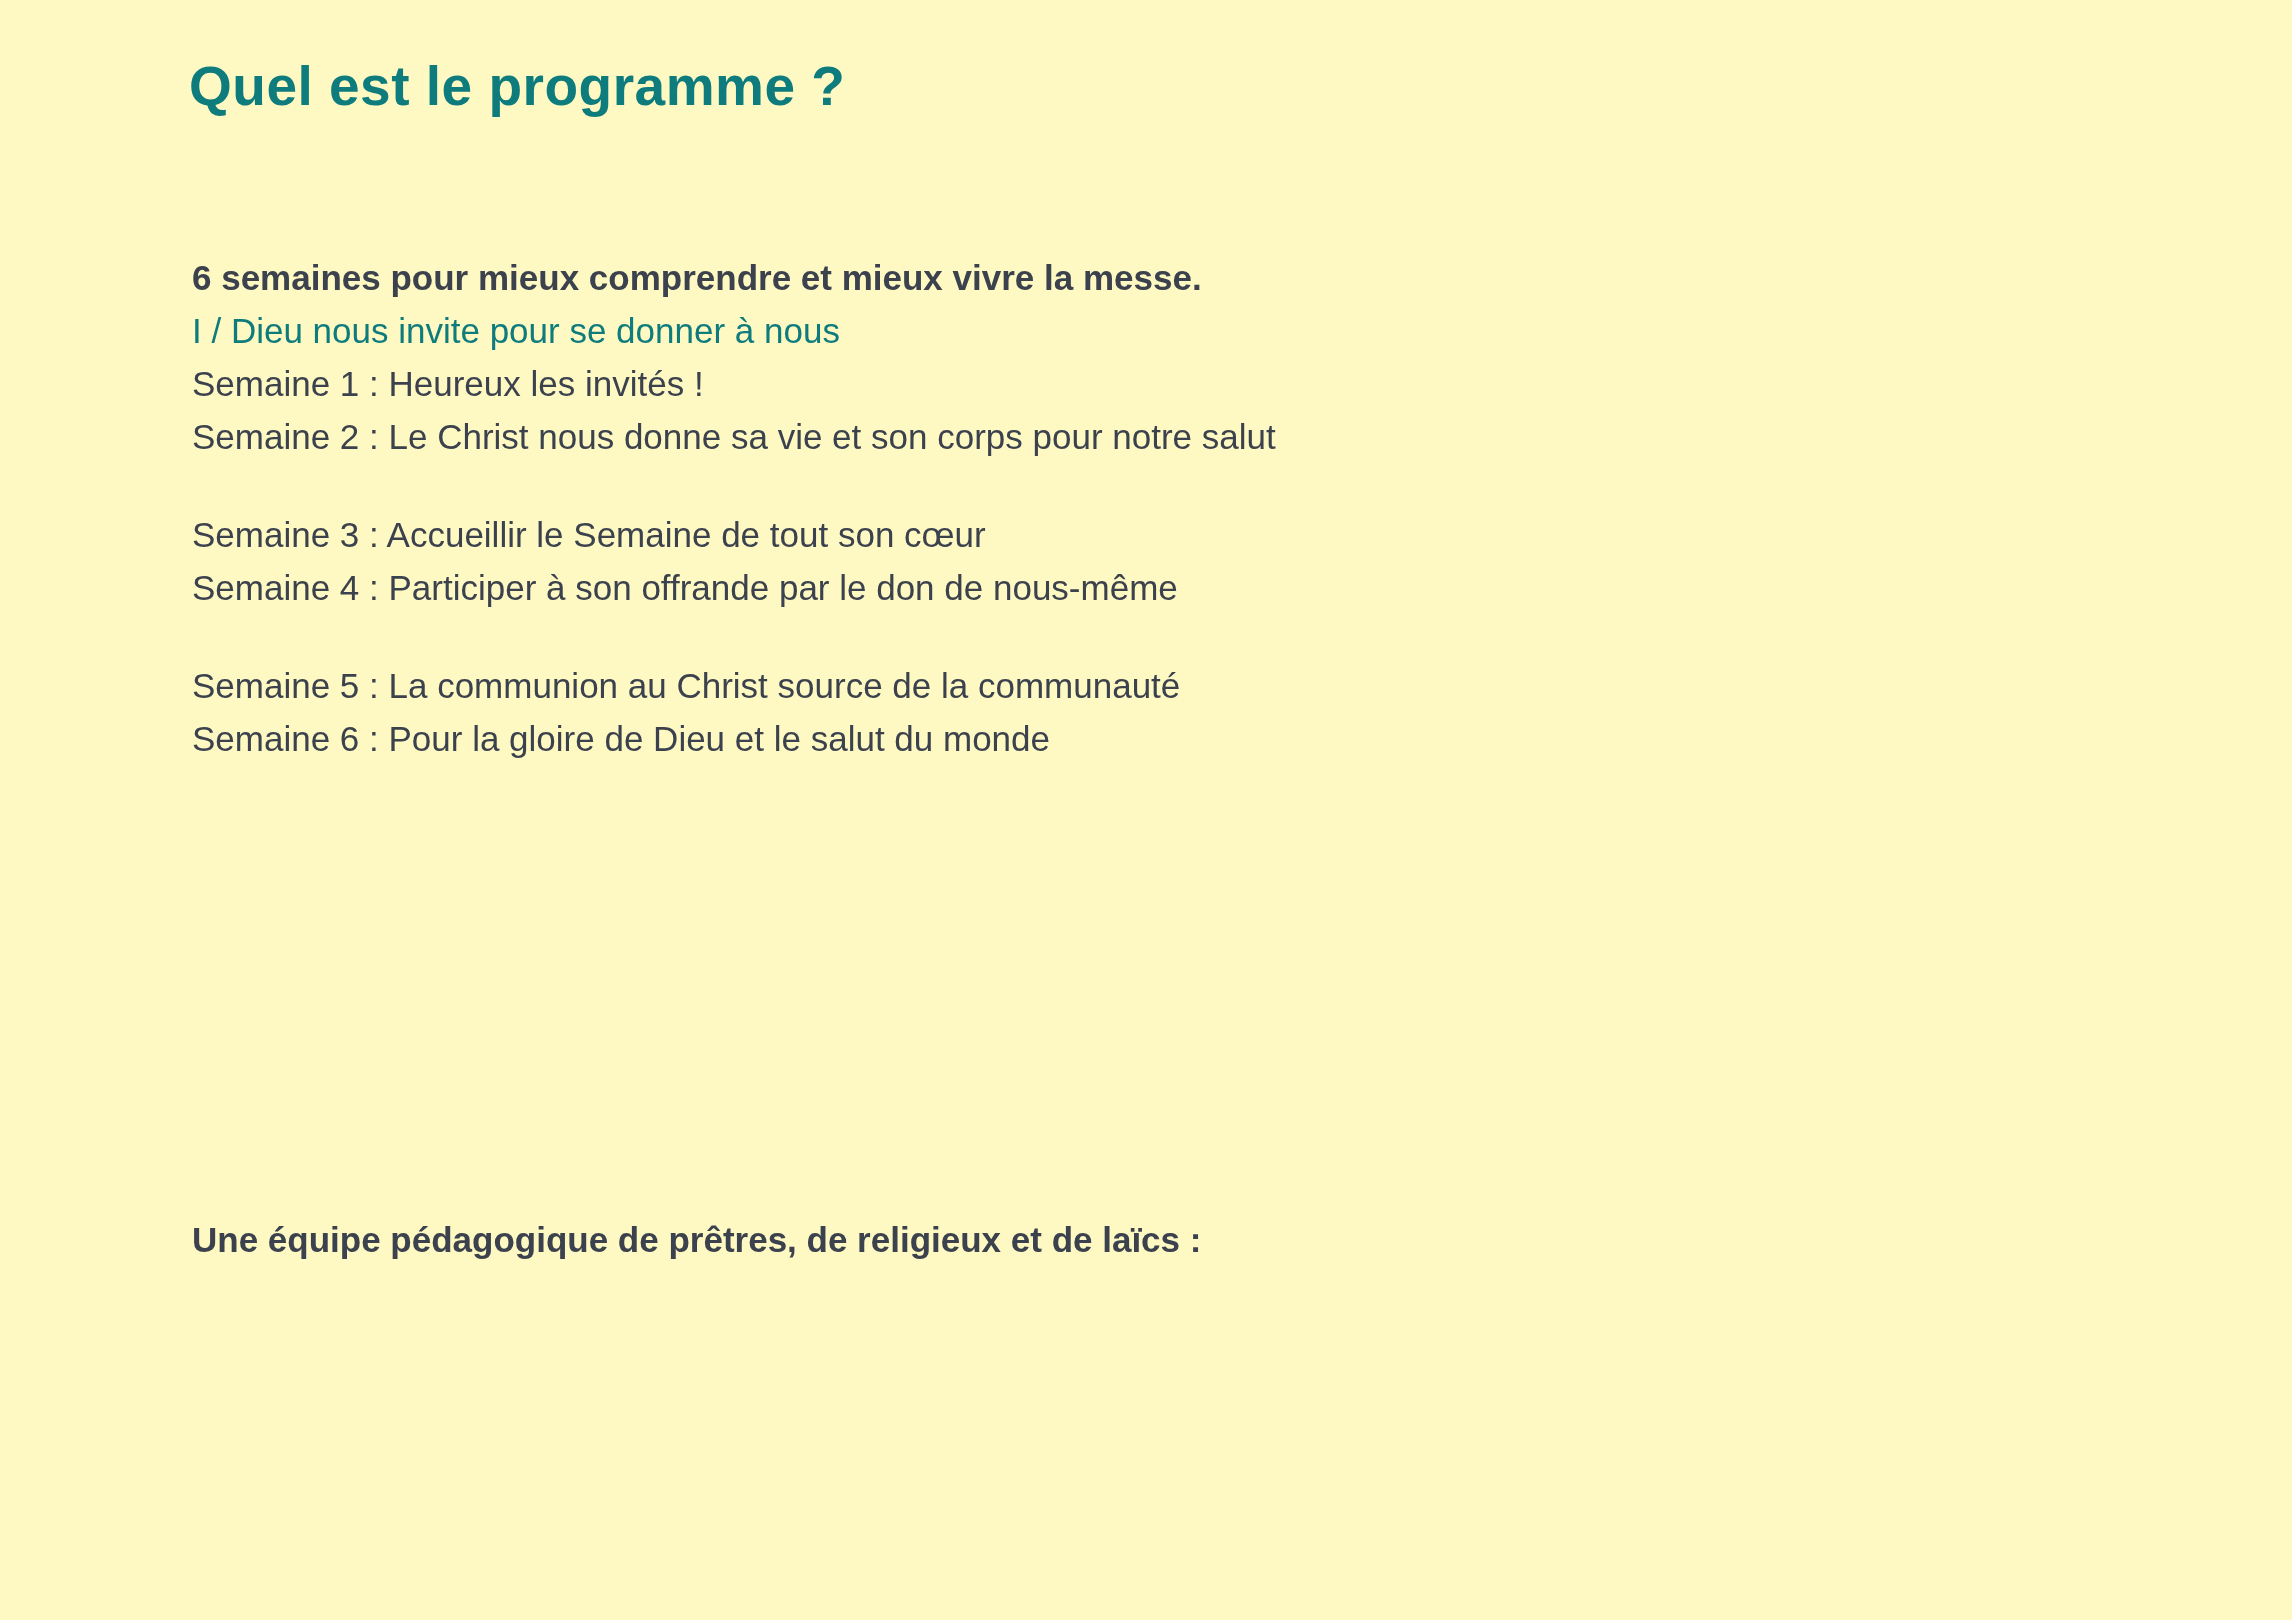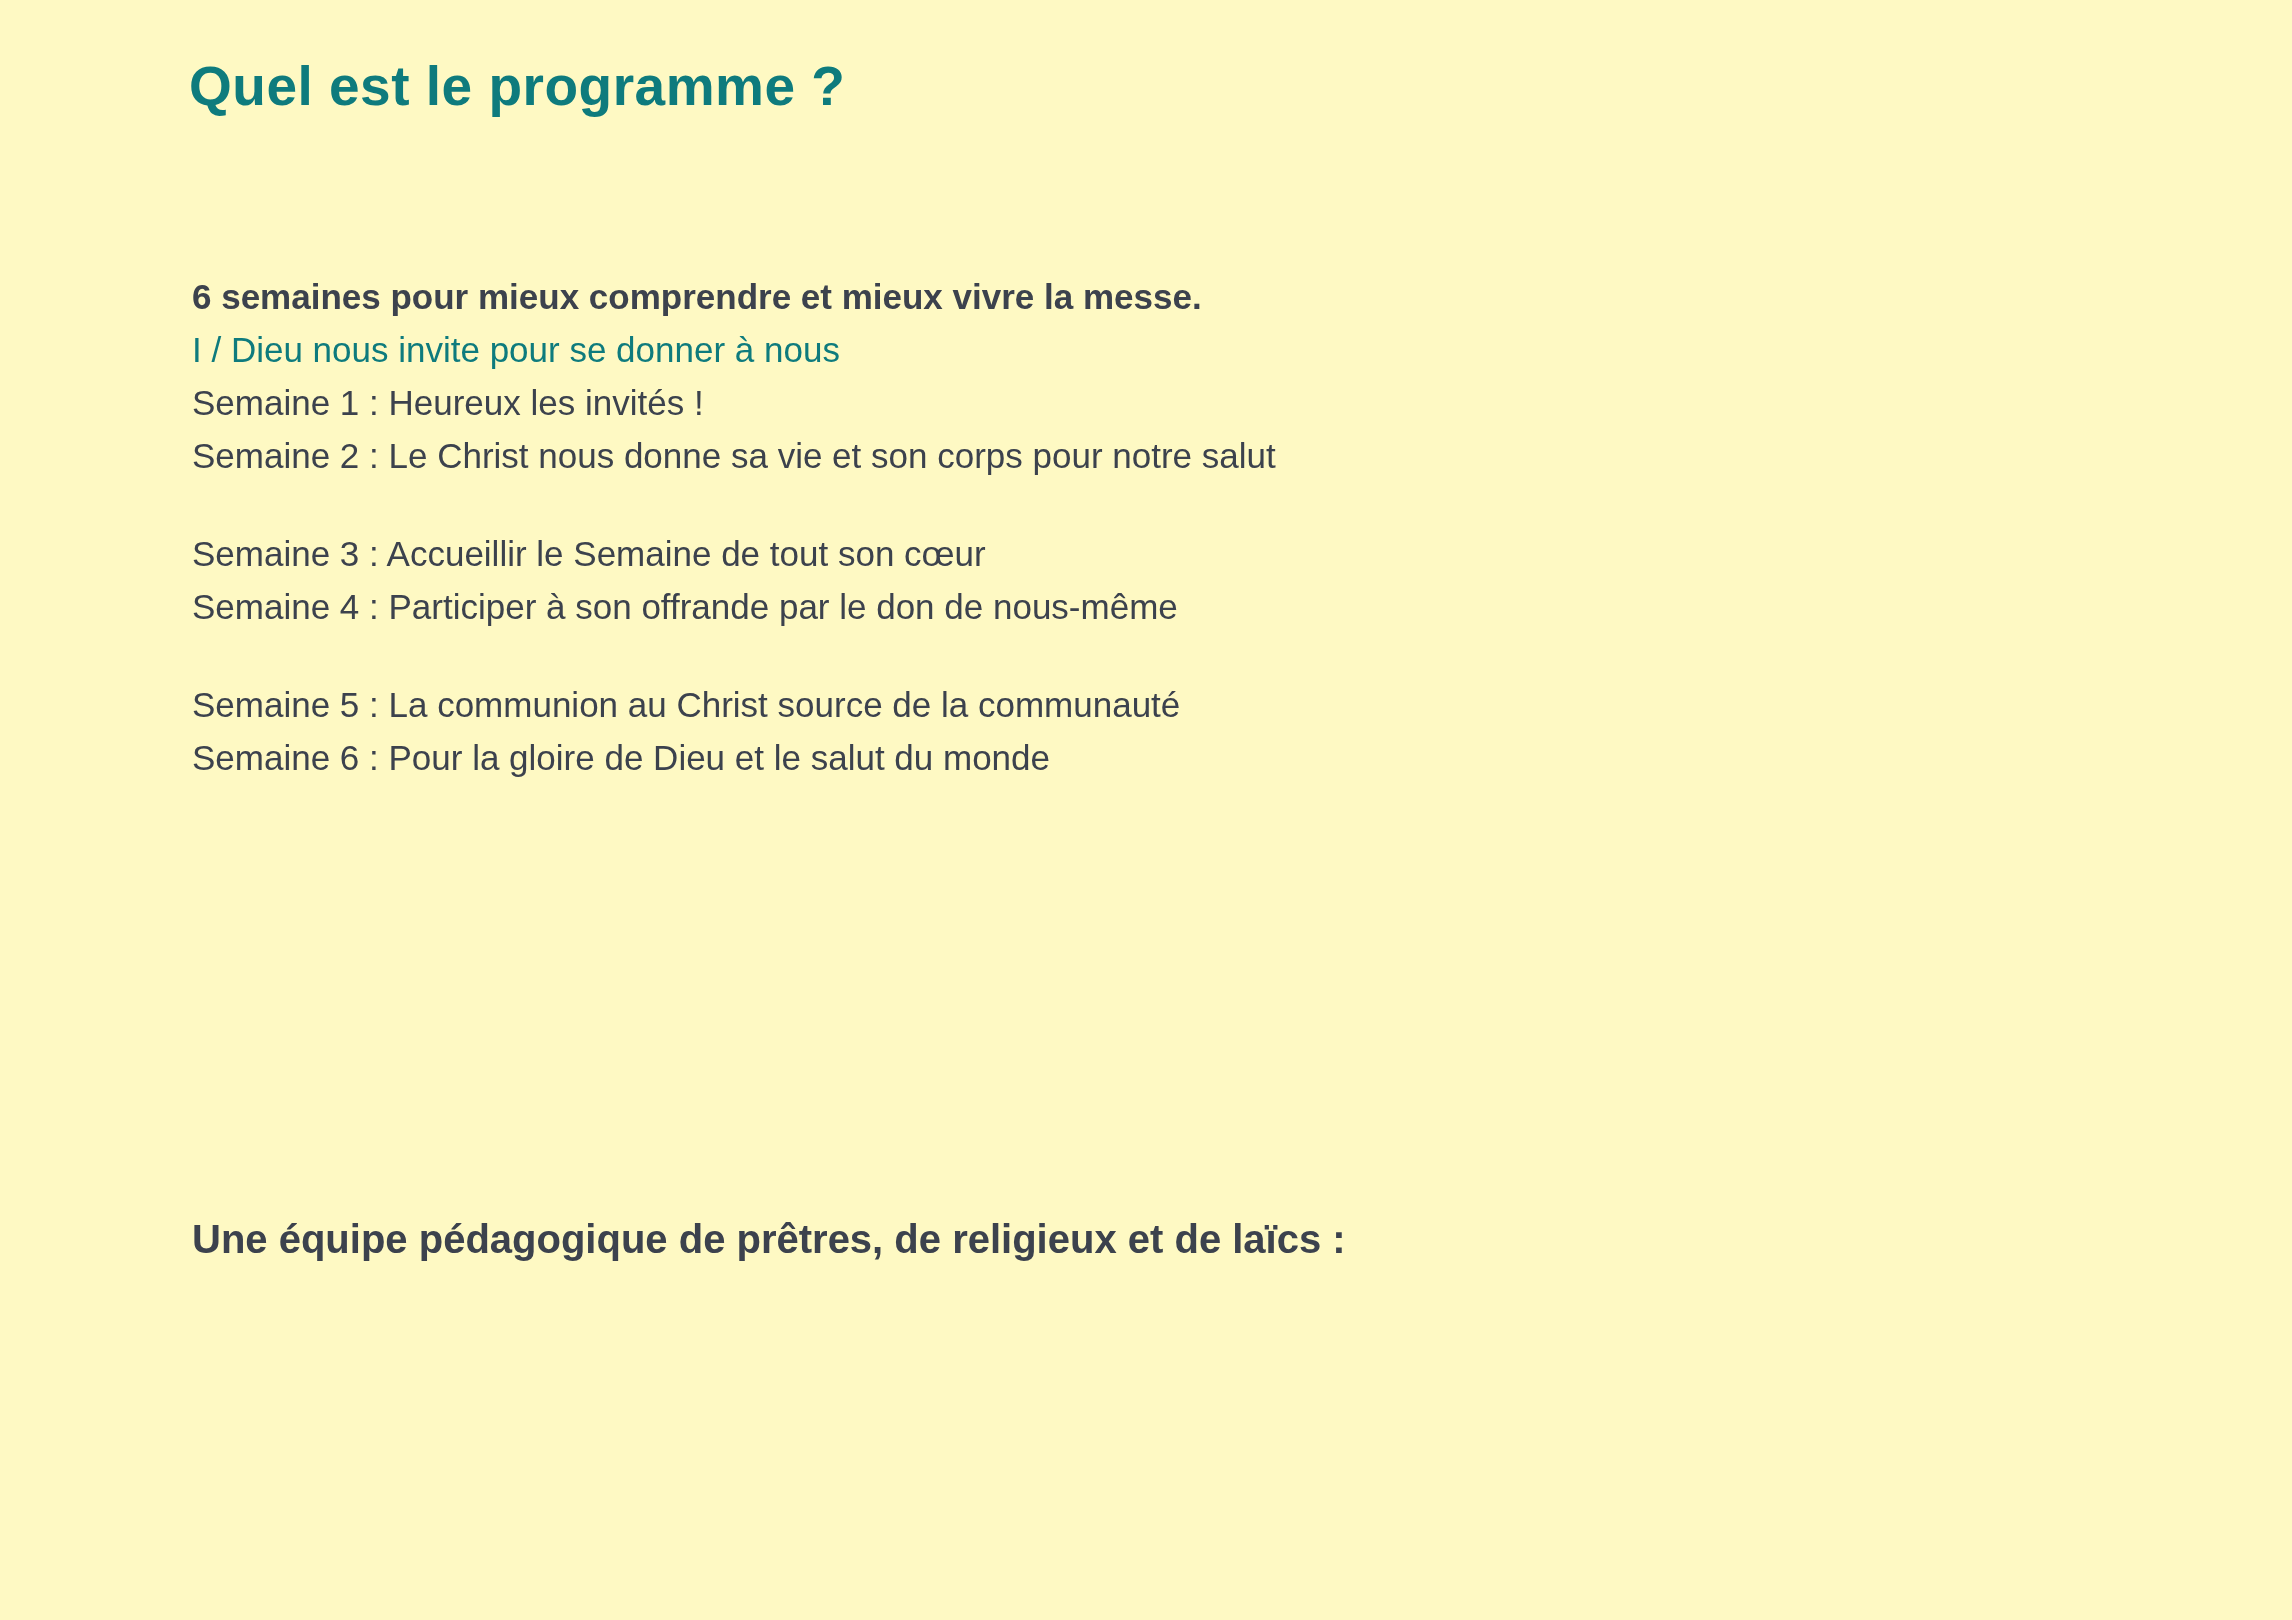--- a/index.html
+++ b/index.html
@@ -27,21 +27,21 @@
     font-weight: 700;
     letter-spacing: 0.5px;
     white-space: nowrap;
   }
   #main-title { top: 54px; }
   #intervenants-title { top: 1041px; }
 
   .program {
     position: absolute;
     left: 192px;
-    top: 270px;
+    top: 251px;
     font-size: 35px;
     line-height: 53px;
     white-space: nowrap;
   }
   .line { height: 53px; }
   .intro-line {
     font-weight: 700;
     color: #3c424d;
   }
   .section-heading {
@@ -55,21 +55,21 @@
   .week-text {
     font-weight: 400;
     color: #3c424d;
   }
   .gap { height: 45px; }
 
   .closing-line {
     position: absolute;
     left: 192px;
     top: 1213px;
-    font-size: 40px;
+    font-size: 35px;
     line-height: 53px;
     font-weight: 700;
     color: #3c424d;
     white-space: nowrap;
   }
 </style>
 </head>
 <body>
 
 <div class="page">

